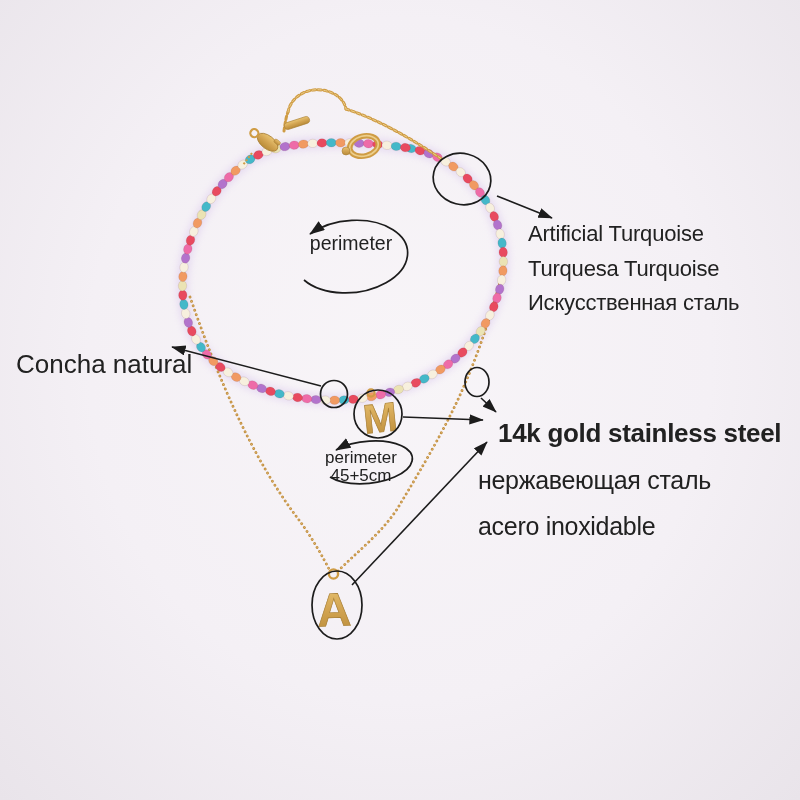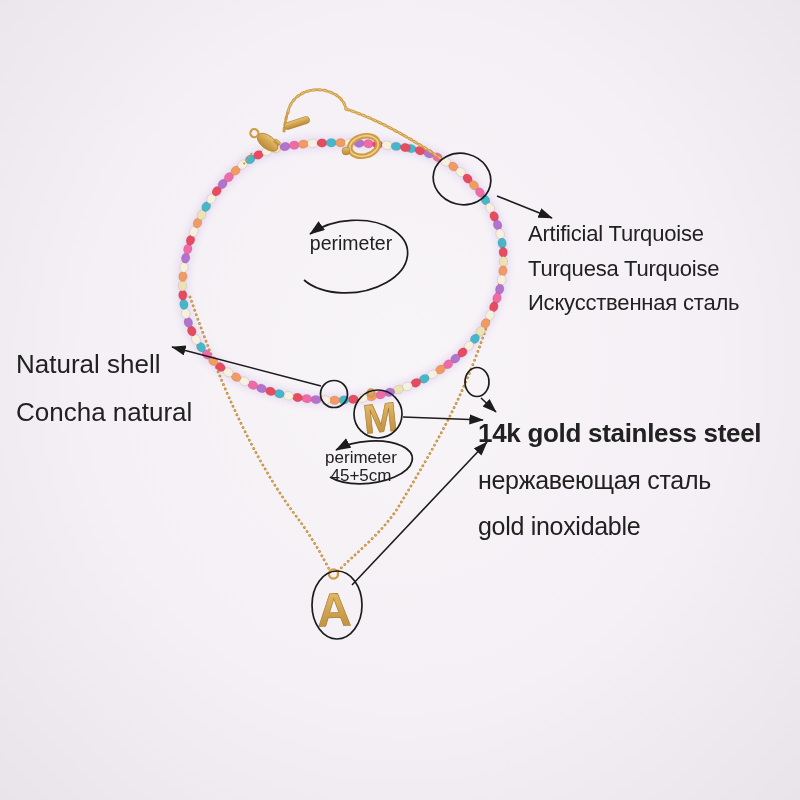--- a/index.html
+++ b/index.html
@@ -20,21 +20,21 @@
   .chain-dot-hi{stroke:var(--gold-light);stroke-width:1.1;fill:none;stroke-dasharray:0.1 4.6;stroke-linecap:round;opacity:.7;}
   .ext-chain{stroke:var(--gold);stroke-width:3;fill:none;stroke-dasharray:3.2 2.6;stroke-linecap:round;}
   .ext-chain-hi{stroke:var(--gold-light);stroke-width:1;fill:none;stroke-dasharray:3.2 2.6;stroke-linecap:round;}
   .gold-letter{fill:url(#gGrad);stroke:var(--gold-dark);stroke-width:.7;
     font-family:"Liberation Sans", sans-serif;font-weight:bold;}
   .label{position:absolute;white-space:nowrap;color:var(--text);}
   .label div{white-space:nowrap;}
   .t-turquoise{left:528px;top:217px;font-size:22px;line-height:34.6px;letter-spacing:-0.2px;}
   .t-shell{left:16px;top:341px;font-size:26px;line-height:47.5px;}
   .t-steel{left:478px;top:410px;font-size:25px;line-height:46.5px;letter-spacing:-0.3px;}
-  .t-steel .b1{font-weight:bold;font-size:26px;}
+  .t-steel .b1{font-weight:bold;font-size:26px;margin-left:20px;}
   .t-per1{left:303px;top:228px;width:96px;font-size:19.5px;line-height:30px;text-align:center;}
   .t-per2{left:316px;top:449px;width:90px;font-size:17px;line-height:17.6px;text-align:center;}
 </style>
 </head>
 <body>
 
 <div id="stage">
 
   <svg id="scene" width="800" height="800" viewBox="0 0 800 800">
     <defs>
@@ -216,28 +216,27 @@
     <path class="ann-ellipse" d="M 336 450 A 45 21 -6 1 1 330 477" marker-start="url(#ahr)"></path>
   </svg>
 
   <div class="label t-turquoise">
     <div>Artificial Turquoise</div>
     <div>Turquesa Turquoise</div>
     <div>Искусственная сталь</div>
   </div>
 
   <div class="label t-shell">
-    <div>Natural shell</div>
     <div>Concha natural</div>
   </div>
 
   <div class="label t-steel">
     <div class="b1">14k gold stainless steel</div>
     <div>нержавеющая сталь</div>
-    <div>gold inoxidable</div>
+    <div>acero inoxidable</div>
   </div>
 
   <div class="label t-per1">
     <div>perimeter</div>
   </div>
 
   <div class="label t-per2">
     <div>perimeter</div>
     <div>45+5cm</div>
   </div>

